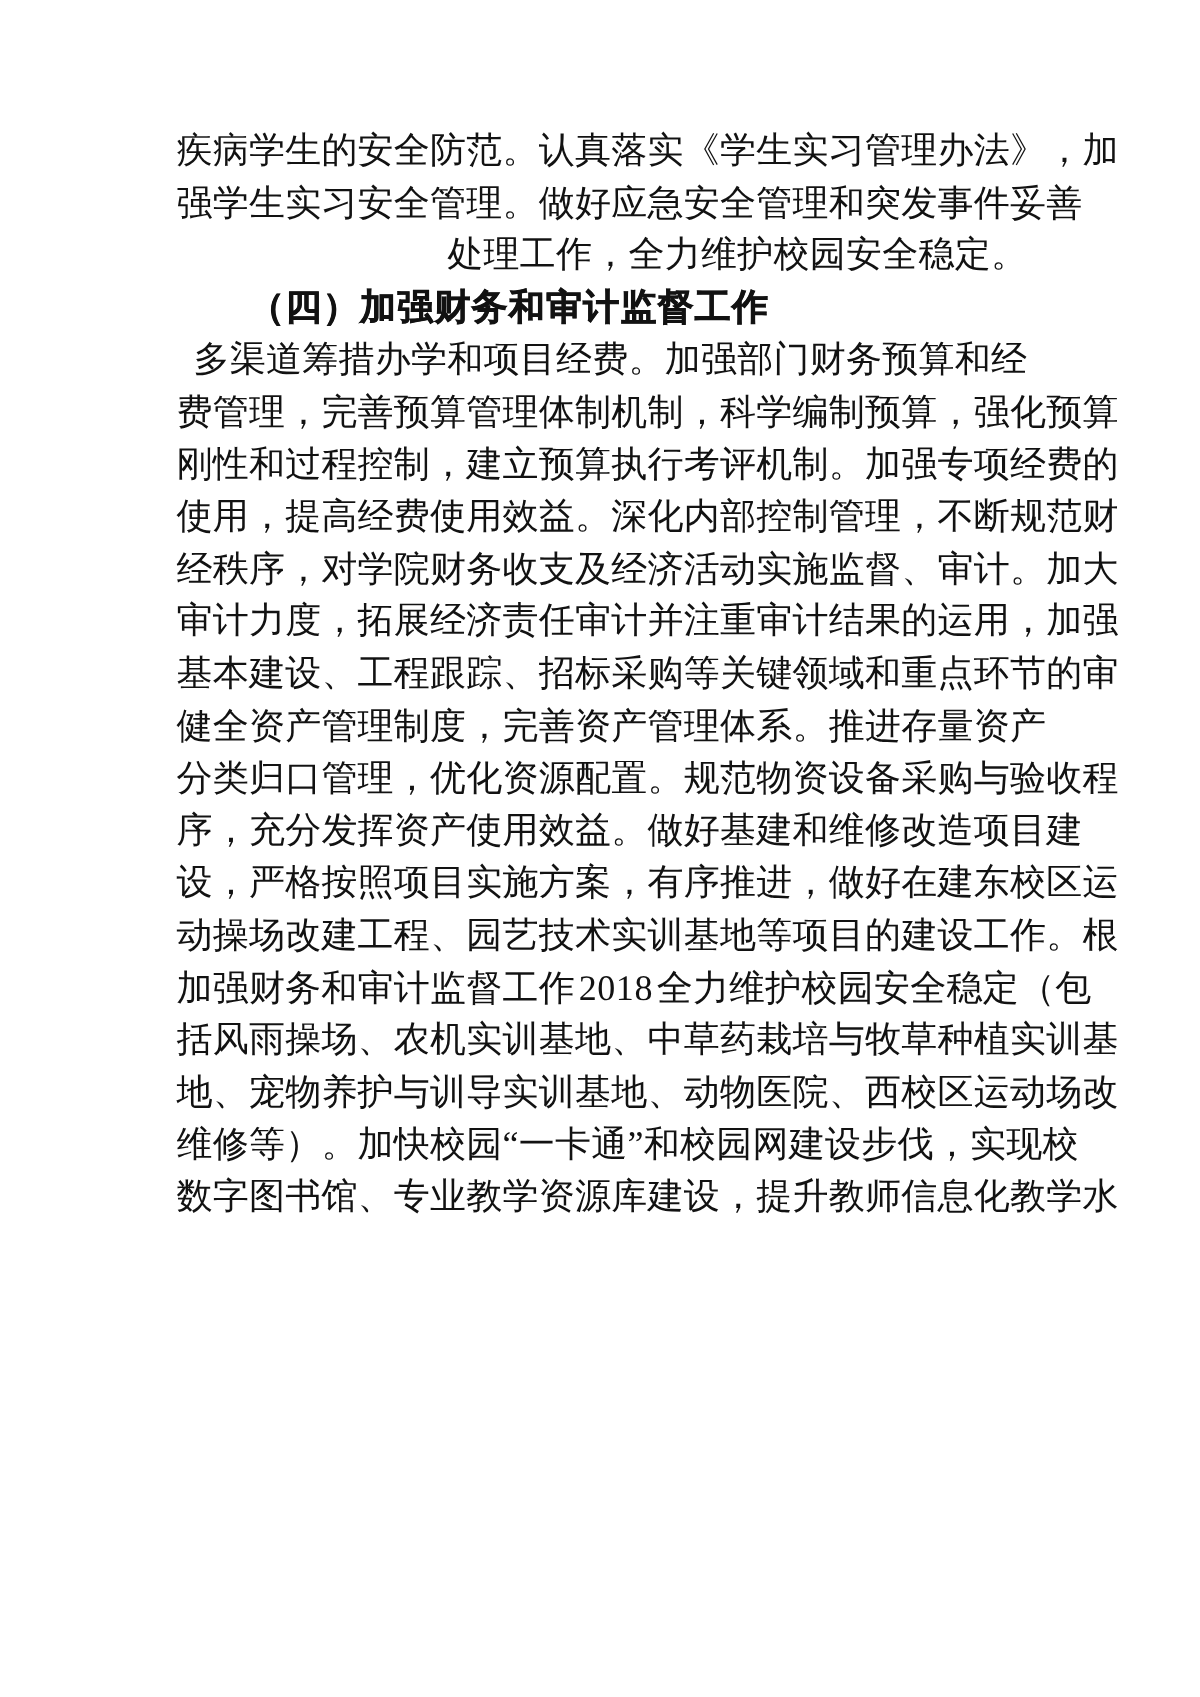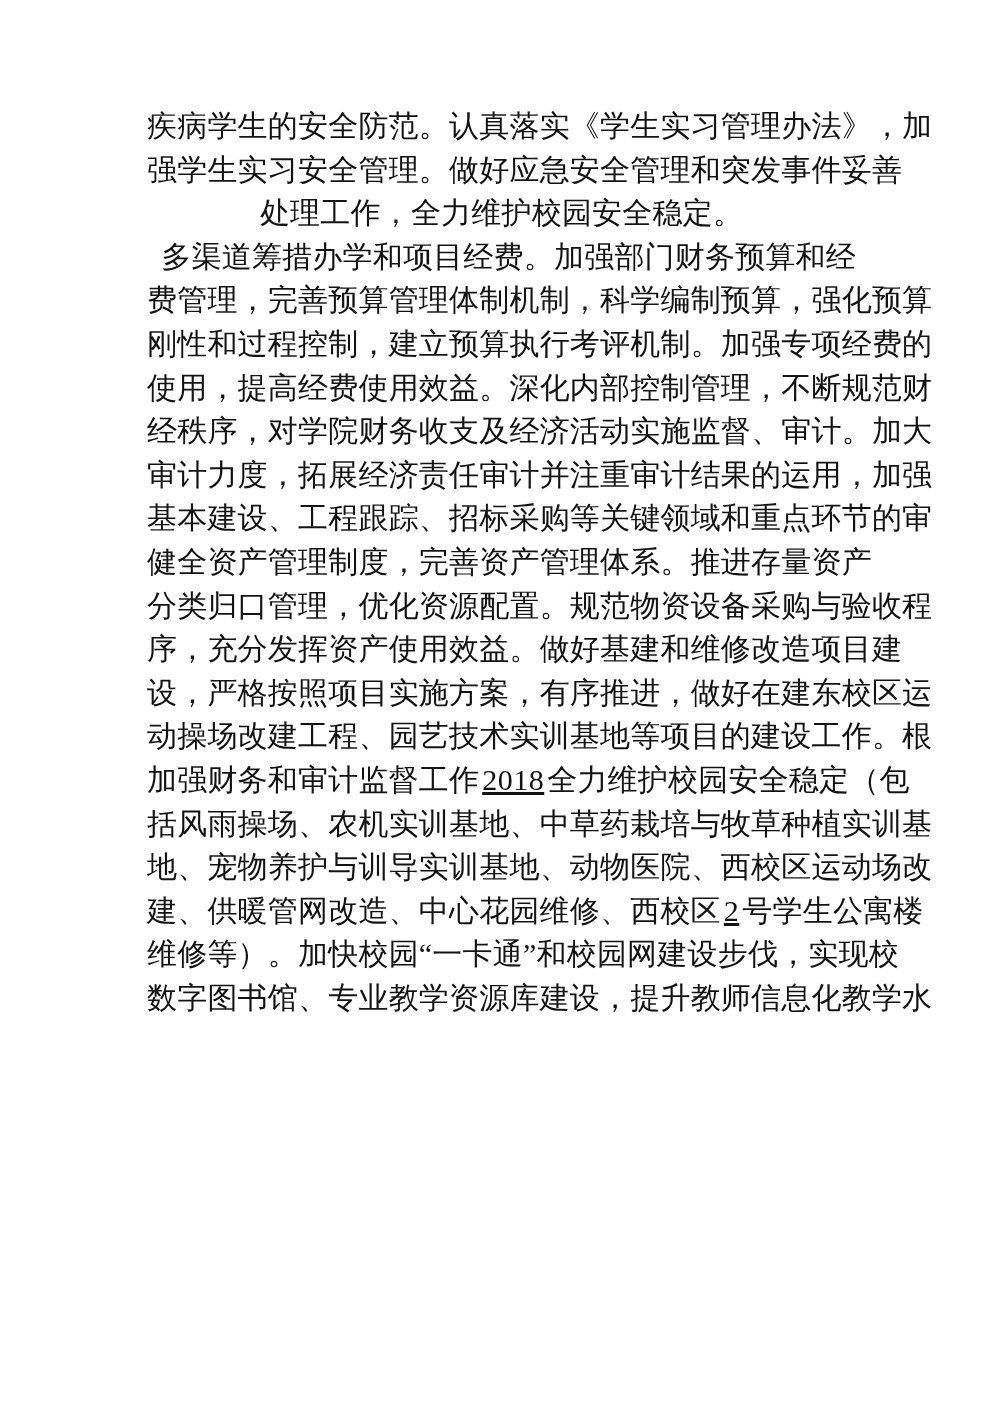--- a/index.html
+++ b/index.html
@@ -44,65 +44,64 @@
   
   .line.just {
     display: flex;
     justify-content: space-between;
   }
   .line.just > span { display: inline-block; }
 
   
   .line.last {
     display: block;
-    text-align: center;
+    text-align: right;
   }
 
   
   .line.heading {
     font-weight: bold;
     text-indent: 60px;
     letter-spacing: 1px;
     -webkit-text-stroke: 0.55px #121212;
   }
 
   
   .latin {
     font-family: "Liberation Serif", "DejaVu Serif", serif;
     padding: 0 3px;
     letter-spacing: 0.5px;
-    text-decoration: underline;
   }
 </style>
 </head>
 <body>
 
 <div id="page">
   <div id="doc-body">
 
     <div class="line just"><span>疾</span><span>病</span><span>学</span><span>生</span><span>的</span><span>安</span><span>全</span><span>防</span><span>范</span><span>。</span><span>认</span><span>真</span><span>落</span><span>实</span><span>《</span><span>学</span><span>生</span><span>实</span><span>习</span><span>管</span><span>理</span><span>办</span><span>法</span><span>》</span><span>，</span><span>加</span></div>
     <div class="line just"><span>强</span><span>学</span><span>生</span><span>实</span><span>习</span><span>安</span><span>全</span><span>管</span><span>理</span><span>。</span><span>做</span><span>好</span><span>应</span><span>急</span><span>安</span><span>全</span><span>管</span><span>理</span><span>和</span><span>突</span><span>发</span><span>事</span><span>件</span><span>妥</span><span>善</span></div>
     <div class="line last">处理工作，全力维护校园安全稳定。</div>
 
+    <div class="line heading">（四）加强财务和审计监督工作</div>
 
     <div class="line just indent-flex"><span style="width: 60px;"></span><span>多</span><span>渠</span><span>道</span><span>筹</span><span>措</span><span>办</span><span>学</span><span>和</span><span>项</span><span>目</span><span>经</span><span>费</span><span>。</span><span>加</span><span>强</span><span>部</span><span>门</span><span>财</span><span>务</span><span>预</span><span>算</span><span>和</span><span>经</span></div>
     <div class="line just"><span>费</span><span>管</span><span>理</span><span>，</span><span>完</span><span>善</span><span>预</span><span>算</span><span>管</span><span>理</span><span>体</span><span>制</span><span>机</span><span>制</span><span>，</span><span>科</span><span>学</span><span>编</span><span>制</span><span>预</span><span>算</span><span>，</span><span>强</span><span>化</span><span>预</span><span>算</span></div>
     <div class="line just"><span>刚</span><span>性</span><span>和</span><span>过</span><span>程</span><span>控</span><span>制</span><span>，</span><span>建</span><span>立</span><span>预</span><span>算</span><span>执</span><span>行</span><span>考</span><span>评</span><span>机</span><span>制</span><span>。</span><span>加</span><span>强</span><span>专</span><span>项</span><span>经</span><span>费</span><span>的</span></div>
     <div class="line just"><span>使</span><span>用</span><span>，</span><span>提</span><span>高</span><span>经</span><span>费</span><span>使</span><span>用</span><span>效</span><span>益</span><span>。</span><span>深</span><span>化</span><span>内</span><span>部</span><span>控</span><span>制</span><span>管</span><span>理</span><span>，</span><span>不</span><span>断</span><span>规</span><span>范</span><span>财</span></div>
     <div class="line just"><span>经</span><span>秩</span><span>序</span><span>，</span><span>对</span><span>学</span><span>院</span><span>财</span><span>务</span><span>收</span><span>支</span><span>及</span><span>经</span><span>济</span><span>活</span><span>动</span><span>实</span><span>施</span><span>监</span><span>督</span><span>、</span><span>审</span><span>计</span><span>。</span><span>加</span><span>大</span></div>
     <div class="line just"><span>审</span><span>计</span><span>力</span><span>度</span><span>，</span><span>拓</span><span>展</span><span>经</span><span>济</span><span>责</span><span>任</span><span>审</span><span>计</span><span>并</span><span>注</span><span>重</span><span>审</span><span>计</span><span>结</span><span>果</span><span>的</span><span>运</span><span>用</span><span>，</span><span>加</span><span>强</span></div>
     <div class="line just"><span>基</span><span>本</span><span>建</span><span>设</span><span>、</span><span>工</span><span>程</span><span>跟</span><span>踪</span><span>、</span><span>招</span><span>标</span><span>采</span><span>购</span><span>等</span><span>关</span><span>键</span><span>领</span><span>域</span><span>和</span><span>重</span><span>点</span><span>环</span><span>节</span><span>的</span><span>审</span></div>
 
 
     <div class="line just"><span style="width: 60px;"></span><span>健</span><span>全</span><span>资</span><span>产</span><span>管</span><span>理</span><span>制</span><span>度</span><span>，</span><span>完</span><span>善</span><span>资</span><span>产</span><span>管</span><span>理</span><span>体</span><span>系</span><span>。</span><span>推</span><span>进</span><span>存</span><span>量</span><span>资</span><span>产</span></div>
     <div class="line just"><span>分</span><span>类</span><span>归</span><span>口</span><span>管</span><span>理</span><span>，</span><span>优</span><span>化</span><span>资</span><span>源</span><span>配</span><span>置</span><span>。</span><span>规</span><span>范</span><span>物</span><span>资</span><span>设</span><span>备</span><span>采</span><span>购</span><span>与</span><span>验</span><span>收</span><span>程</span></div>
     <div class="line just"><span>序</span><span>，</span><span>充</span><span>分</span><span>发</span><span>挥</span><span>资</span><span>产</span><span>使</span><span>用</span><span>效</span><span>益</span><span>。</span><span>做</span><span>好</span><span>基</span><span>建</span><span>和</span><span>维</span><span>修</span><span>改</span><span>造</span><span>项</span><span>目</span><span>建</span></div>
     <div class="line just"><span>设</span><span>，</span><span>严</span><span>格</span><span>按</span><span>照</span><span>项</span><span>目</span><span>实</span><span>施</span><span>方</span><span>案</span><span>，</span><span>有</span><span>序</span><span>推</span><span>进</span><span>，</span><span>做</span><span>好</span><span>在</span><span>建</span><span>东</span><span>校</span><span>区</span><span>运</span></div>
     <div class="line just"><span>动</span><span>操</span><span>场</span><span>改</span><span>建</span><span>工</span><span>程</span><span>、</span><span>园</span><span>艺</span><span>技</span><span>术</span><span>实</span><span>训</span><span>基</span><span>地</span><span>等</span><span>项</span><span>目</span><span>的</span><span>建</span><span>设</span><span>工</span><span>作</span><span>。</span><span>根</span></div>
     <div class="line mixed"><span>加强财务和审计监督工作</span><span class="latin">2018</span><span>全力维护校园安全稳定（包</span></div>
     <div class="line just"><span>括</span><span>风</span><span>雨</span><span>操</span><span>场</span><span>、</span><span>农</span><span>机</span><span>实</span><span>训</span><span>基</span><span>地</span><span>、</span><span>中</span><span>草</span><span>药</span><span>栽</span><span>培</span><span>与</span><span>牧</span><span>草</span><span>种</span><span>植</span><span>实</span><span>训</span><span>基</span></div>
     <div class="line just"><span>地</span><span>、</span><span>宠</span><span>物</span><span>养</span><span>护</span><span>与</span><span>训</span><span>导</span><span>实</span><span>训</span><span>基</span><span>地</span><span>、</span><span>动</span><span>物</span><span>医</span><span>院</span><span>、</span><span>西</span><span>校</span><span>区</span><span>运</span><span>动</span><span>场</span><span>改</span></div>
-    <div class="line mixed"><span>建、供暖管网改造、中心花园维修、西校区</span><span class="latin">2</span><span>号学生公寓楼</span></div>
     <div class="line just"><span>维</span><span>修</span><span>等</span><span>）</span><span>。</span><span>加</span><span>快</span><span>校</span><span>园</span><span>“</span><span>一</span><span>卡</span><span>通</span><span>”</span><span>和</span><span>校</span><span>园</span><span>网</span><span>建</span><span>设</span><span>步</span><span>伐</span><span>，</span><span>实</span><span>现</span><span>校</span></div>
     <div class="line just"><span>数</span><span>字</span><span>图</span><span>书</span><span>馆</span><span>、</span><span>专</span><span>业</span><span>教</span><span>学</span><span>资</span><span>源</span><span>库</span><span>建</span><span>设</span><span>，</span><span>提</span><span>升</span><span>教</span><span>师</span><span>信</span><span>息</span><span>化</span><span>教</span><span>学</span><span>水</span></div>
 
   </div>
 </div>
 
 </body></html>

